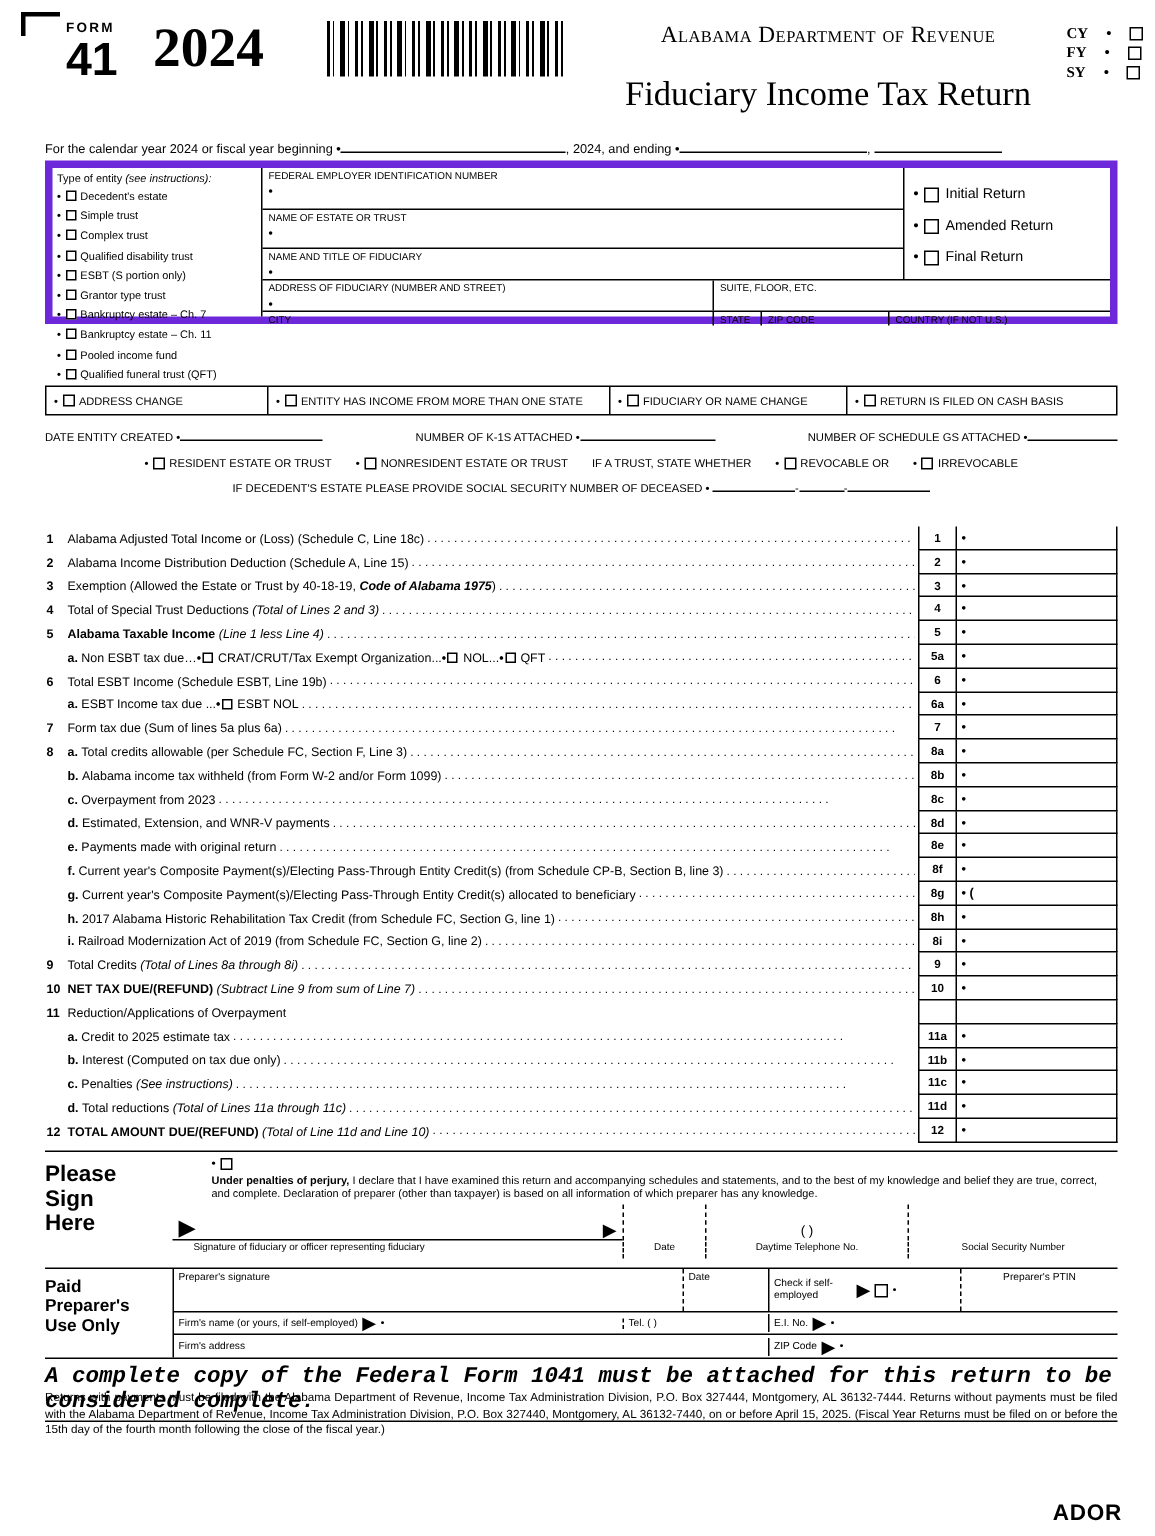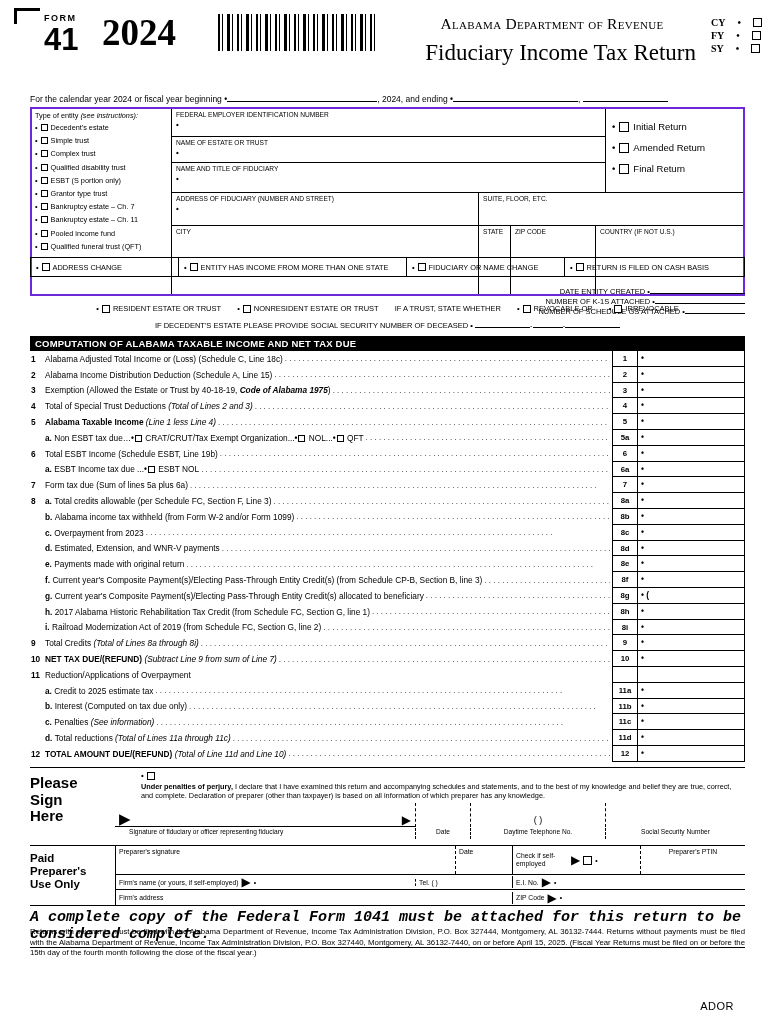--- a/index.html
+++ b/index.html
@@ -10,39 +10,39 @@
   
   .corner-mark { position:absolute; left:14px; top:8px; width:26px; height:16px; border-top:3px solid #000; border-left:3px solid #000; }
   .form-block { position:absolute; left:44px; top:13px; }
   .form-label { font-size:9px; font-weight:bold; letter-spacing:1.5px; }
   .form-number { font-size:31px; font-weight:bold; line-height:1; margin-top:1px; }
   .year { position:absolute; left:102px; top:14px; font-family:"Liberation Serif", serif; font-weight:bold; font-size:37px; line-height:1; }
   .barcode { position:absolute; left:218px; top:14px; width:160px; height:37px;
     background:repeating-linear-gradient(90deg,#000 0 2px,#fff 2px 4px,#000 4px 5px,#fff 5px 9px,#000 9px 12px,#fff 12px 14px,#000 14px 15px,#fff 15px 19px); }
   .header-right { position:absolute; left:408px; top:15px; width:288px; text-align:center; font-family:"Liberation Serif", serif; }
   .agency { font-variant:small-caps; font-size:15.5px; letter-spacing:0.3px; }
-  .doc-title { font-size:23px; margin-top:7px; white-space:nowrap;text-align:right; }
+  .doc-title { font-size:23px; margin-top:17px; white-space:nowrap; }
   .periods { position:absolute; left:711px; top:16px; }
   .period-row { display:flex; align-items:center; gap:12px; height:13px; font-family:"Liberation Serif", serif; font-weight:bold; font-size:10px; }
 
   .dot { font-weight:bold; }
   .cbx { display:inline-block; border:1px solid #000; background:#fff; vertical-align:-1px; flex:none; }
   .cbx7 { width:7px; height:7px; }
   .cbx8 { width:8px; height:8px; }
   .cbx9 { width:9px; height:9px; }
   .cbx10 { width:10px; height:10px; }
   .inline { margin:0 1px; vertical-align:-1px; }
   .ul { display:inline-block; border-bottom:1px solid #000; height:8px; }
   .w150{width:150px}.w125{width:125px}.w85{width:85px}.w95{width:95px}.w90{width:90px}.w60{width:60px}.w55{width:55px}.w30{width:30px}
   .it { font-style:italic; }
 
   .calendar-line { position:absolute; left:30px; top:94px; width:715px; font-size:8.5px; }
 
   
-  .entity-box { position:absolute; left:30px; top:107px; width:715px; height:189px; border:2px solid #6d28d9; display:flex; }
+  .entity-box { position:absolute; left:30px; top:107px; width:715px; height:109px; border:5px solid #6d28d9; display:flex; }
   .entity-left { width:140px; border-right:1px solid #000; padding:2px 3px 0 3px; font-size:7.3px; }
   .entity-type-head { margin-bottom:1px; }
   .etype { height:13.2px; display:flex; align-items:center; gap:3px; white-space:nowrap; }
   .entity-main { flex:1; display:flex; flex-direction:column; }
   .entity-toprow { display:flex; height:84px; border-bottom:1px solid #000; }
   .fields-stack { flex:1; display:flex; flex-direction:column; border-right:1px solid #000; }
   .field { padding:2px 0 0 4px; }
   .flabel { font-size:6.6px; }
   .fdot { font-size:8px; font-weight:bold; margin-top:2px; }
   .f1 { height:28px; border-bottom:1px solid #000; }
@@ -60,21 +60,21 @@
   .country-cell { width:148px; border-left:1px solid #000; }
 
   
   .status-row { position:absolute; left:30px; top:257px; width:715px; height:20px; border:1px solid #000; display:flex; align-items:center; font-size:7.4px; }
   .scell { display:flex; align-items:center; gap:3px; padding-left:5px; height:100%; }
   .s1 { width:148px; border-right:1px solid #000; }
   .s2 { width:228px; border-right:1px solid #000; }
   .s3 { width:158px; border-right:1px solid #000; }
   .s4 { flex:1; }
 
-  .info-row { position:absolute; left:30px; top:286px; width:715px; display:flex; justify-content:space-between; font-size:7.5px; align-items:flex-end;flex-direction:column; }
+  .info-row { position:absolute; left:30px; top:286px; width:715px; display:flex; justify-content:space-between; font-size:7.5px; align-items:flex-end; }
   .residency-row { position:absolute; left:30px; top:304px; width:715px; display:flex; justify-content:center; gap:16px; font-size:7.5px; align-items:center; }
   .rg { display:inline-flex; align-items:center; gap:3px; }
   .ssn-line { position:absolute; left:30px; top:320px; width:715px; text-align:center; font-size:7.5px; }
 
   
   .comp-bar { position:absolute; left:30px; top:336px; width:715px; height:15px; background:#000; color:#fff; font-weight:bold; font-size:9.5px; padding:2px 0 0 5px; letter-spacing:0.2px; }
   .comp-rows { position:absolute; left:30px; top:351px; width:715px; }
   .crow { display:flex; align-items:center; height:15.8px; font-size:8.3px; }
   .cnum { width:15px; flex:none; font-weight:bold; padding-left:1px; }
   .clabel { white-space:nowrap; }
@@ -122,21 +122,21 @@
   .p-self .lbl { width:52px; line-height:1.15; }
   .p-ptin { width:105px; flex:none; border-left:1px dashed #000; text-align:center; }
   .p-firm { flex:1; display:flex; align-items:center; gap:3px; padding-left:3px; }
   .p-tel { width:97px; flex:none; border-left:1px dashed #000; padding-left:3px; }
   .p-ein { width:233px; flex:none; border-left:1px solid #000; padding-left:3px; display:flex; align-items:center; gap:3px; }
   .p-addr { flex:1; padding-left:3px; }
   .p-zip { width:233px; flex:none; border-left:1px solid #000; padding-left:3px; display:flex; align-items:center; gap:3px; }
 
   .attach-notice { position:absolute; left:30px; top:906px; width:715px; font-family:Liberation Mono, monospace; font-weight:bold; font-style:italic; font-size:15px; padding:3px 0 4px 0; border-bottom:1.5px solid #000; }
   .footer-text { position:absolute; left:30px; top:927px; width:715px; font-size:7.8px; line-height:1.35; text-align:justify; }
-  .ador { position:absolute; right:36px; top:1000px; font-weight:normal; font-size:11px; letter-spacing:0.5px; }
+  .ador { position:absolute; right:22px; top:1000px; font-weight:bold; font-size:15px; letter-spacing:0.5px; }
 </style>
 </head>
 <body>
 
 <div class="page">
 
   <div class="corner-mark"></div>
 
   <div class="form-block">
     <div class="form-label">FORM</div>
@@ -367,21 +367,20 @@
       <span>IRREVOCABLE</span>
     </span>
   </div>
 
   <div class="ssn-line">
     <span>IF DECEDENT'S ESTATE PLEASE PROVIDE SOCIAL SECURITY NUMBER OF DECEASED</span>
     <span class="dot">•</span>
     <span class="ul w55"></span>-<span class="ul w30"></span>-<span class="ul w55"></span>
   </div>
 
-  <div class="comp-bar">COMPUTATION OF ALABAMA TAXABLE INCOME AND NET TAX DUE</div>
   <div class="comp-rows">
       <div class="crow">
         <span class="cnum">1</span>
         <span class="clabel"><span>Alabama Adjusted Total Income or (Loss) (Schedule C, Line 18c)</span></span>
         <span class="leader"></span>
         <span class="cref">1</span>
         <span class="camt">•</span>
       </div>
       <div class="crow">
         <span class="cnum">2</span>
@@ -531,21 +530,21 @@
       </div>
       <div class="crow">
         <span class="cnum"></span>
         <span class="clabel"><span class="s-b">b. </span><span>Interest (Computed on tax due only)</span></span>
         <span class="leader"></span>
         <span class="cref">11b</span>
         <span class="camt">•</span>
       </div>
       <div class="crow">
         <span class="cnum"></span>
-        <span class="clabel"><span class="s-b">c. </span><span>Penalties </span><span class="s-i">(See information)</span></span>
+        <span class="clabel"><span class="s-b">c. </span><span>Penalties </span><span class="s-i">(See instructions)</span></span>
         <span class="leader"></span>
         <span class="cref">11c</span>
         <span class="camt">•</span>
       </div>
       <div class="crow">
         <span class="cnum"></span>
         <span class="clabel"><span class="s-b">d. </span><span>Total reductions </span><span class="s-i">(Total of Lines 11a through 11c)</span></span>
         <span class="leader"></span>
         <span class="cref">11d</span>
         <span class="camt">•</span>

